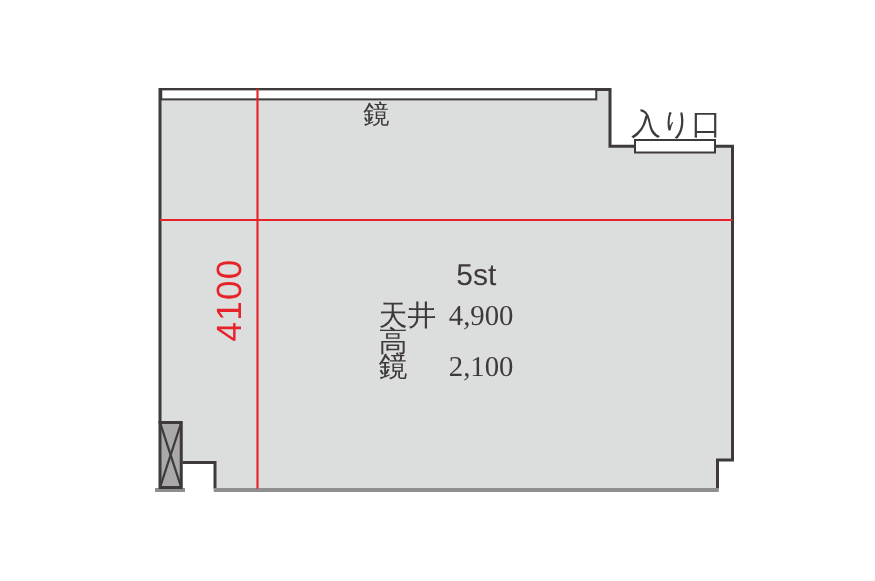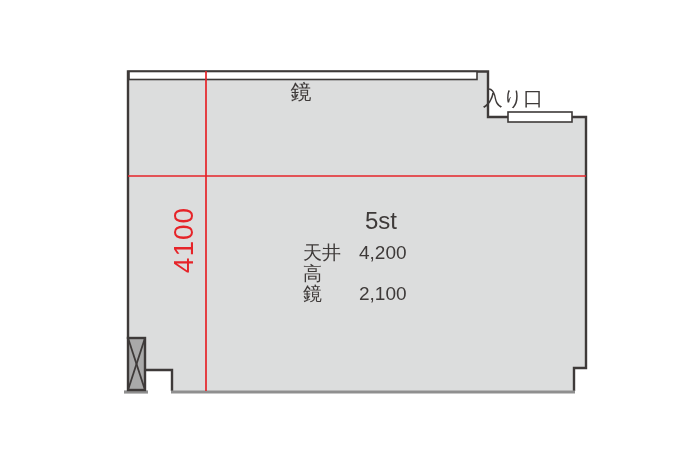--- a/index.html
+++ b/index.html
@@ -27,23 +27,23 @@
     line-height: 1;
     user-select: none;
   }
   .label--mirror {
     left: 301px;
     top: 81px;
     font-size: 21px;
     transform: translateX(-50%);
   }
   .label--entrance {
-    left: 513px;
+    left: 541px;
     top: 88px;
-    font-size: 20px;
+    font-size: 24px;
     transform: translateX(-50%);
   }
   .label--dim {
     color: #e62328;
     font-size: 28px;
     letter-spacing: 1px;
   }
   .label--dim-width {
     left: 358px;
     top: 146px;
@@ -57,22 +57,23 @@
   .label--room-name {
     left: 381px;
     top: 209px;
     font-size: 24px;
     transform: translateX(-50%);
   }
   .specs {
     position: absolute;
     left: 303px;
     top: 243px;
-    font-size: 19px;
+    font-size: 23px;
     color: #3e3a39;
+    font-family: Liberation Serif, serif;
   }
   .specs .spec-row {
     display: flex;
     line-height: 20.5px;
   }
   .specs .spec-label {
     width: 56px;
   }
   .specs .spec-value {
     text-align: left;
@@ -113,21 +114,21 @@
   <div class="label label--entrance">入り口</div>
 
 
   <div class="label label--dim label--dim-height">4100</div>
 
   <div class="label label--room-name">5st</div>
 
   <div class="specs">
     <div class="spec-row">
       <span class="spec-label">天井高</span>
-      <span class="spec-value">4,200</span>
+      <span class="spec-value">4,900</span>
     </div>
     <div class="spec-row">
       <span class="spec-label">鏡</span>
       <span class="spec-value">2,100</span>
     </div>
   </div>
 
 </div>
 
 </body></html>

